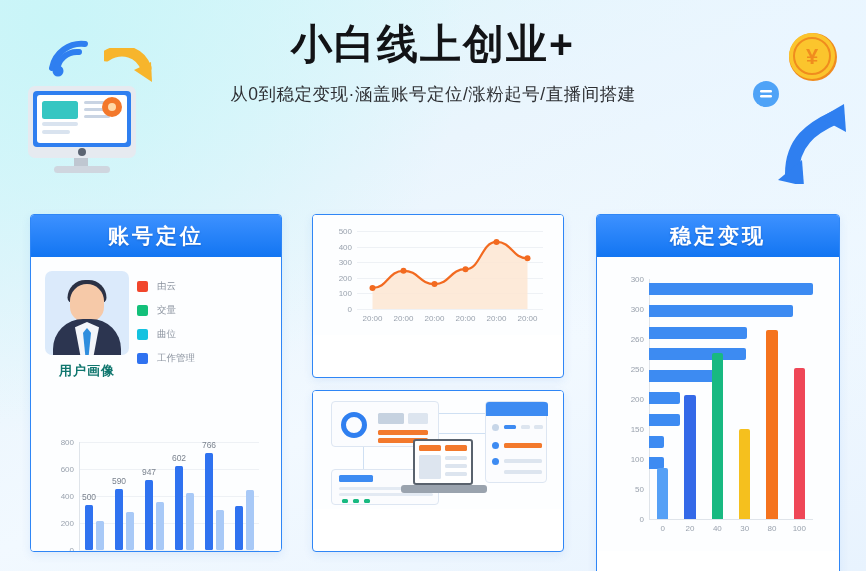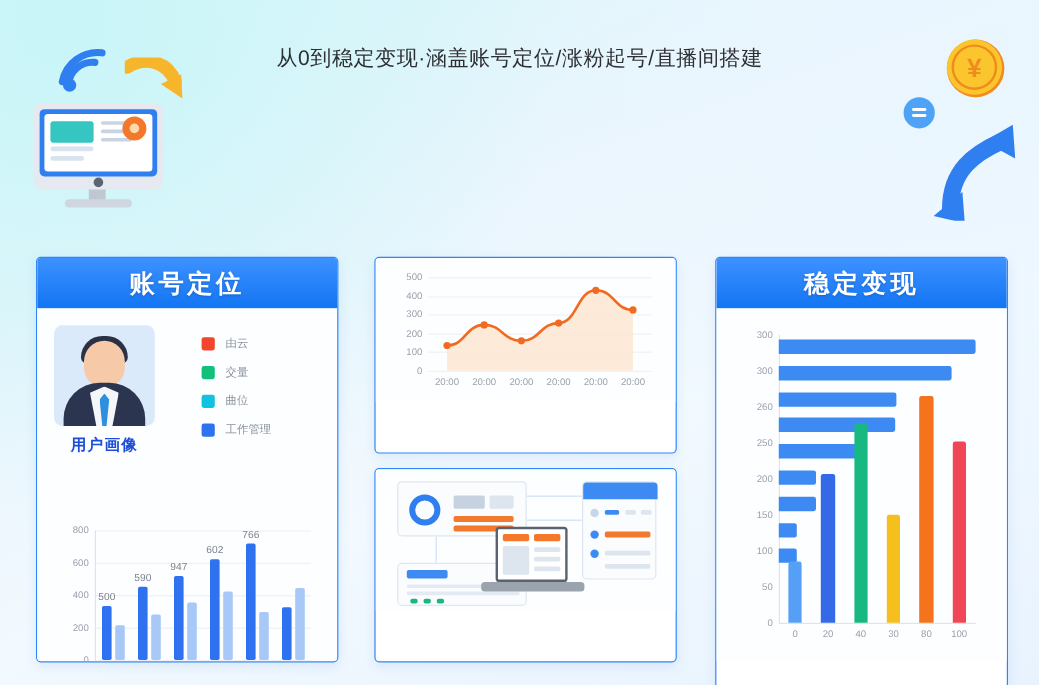--- a/index.html
+++ b/index.html
@@ -74,24 +74,24 @@
   .av-hair { position: absolute; left: 50%; top: 9px; transform: translateX(-50%);
     width: 39px; height: 23px; border-radius: 20px 20px 6px 6px; background: #2b3144; }
   .av-body { position: absolute; left: 50%; bottom: 0; transform: translateX(-50%);
     width: 68px; height: 36px; border-radius: 30px 30px 0 0; background: #2c3550; }
   .av-shirt { position: absolute; left: 50%; bottom: 0; transform: translateX(-50%);
     width: 24px; height: 33px; background: #f4f6fa;
     clip-path: polygon(50% 0, 100% 16%, 78% 100%, 22% 100%, 0 16%); }
   .av-tie { position: absolute; left: 50%; bottom: 0; transform: translateX(-50%);
     width: 8px; height: 27px; background: #2f8ede;
     clip-path: polygon(50% 0, 100% 18%, 72% 100%, 28% 100%, 0 18%); }
-  .avatar-label { text-align: center; font-size: 13px; color: #1d4ed8;
+  .avatar-label { text-align: center; font-size: 13px; color: #0f766e;
     font-weight: bold; margin-top: 7px; letter-spacing: 1px; }
 
-  .legend { padding: 9px 0 0 39px; }
+  .legend { padding: 9px 0 0 8px; }
   .legend-row { display: flex; align-items: center; margin-bottom: 11px; }
   .legend-sw { width: 11px; height: 11px; border-radius: 2px; margin-right: 9px; }
   .legend-txt { font-size: 9.5px; color: #8a929e; }
 
   
   .plot { position: relative; }
   .gridline { position: absolute; left: 0; right: 0; height: 1px; background: #eef1f5; }
   .ytick { position: absolute; right: 100%; margin-right: 5px; transform: translateY(-50%);
     font-size: 8px; color: #9aa2ae; white-space: nowrap; }
   .xtick { position: absolute; top: 100%; margin-top: 5px; transform: translateX(-50%);
@@ -145,20 +145,21 @@
     <rect x="18" y="48" width="28" height="4" rx="2" fill="#d9e3ef"></rect>
     <rect x="60" y="19" width="22" height="3" rx="1.5" fill="#c9d4e3"></rect>
     <rect x="60" y="26" width="30" height="3" rx="1.5" fill="#c9d4e3"></rect>
     <rect x="60" y="33" width="26" height="3" rx="1.5" fill="#c9d4e3"></rect>
     <circle cx="88" cy="25" r="10" fill="#f3782b"></circle>
     <circle cx="88" cy="25" r="4" fill="#ffd9a8"></circle>
     <circle cx="58" cy="70" r="4" fill="#5b6472"></circle>
   </svg>
 
   <div class="hero-title-wrap">
+    <div class="t1">小白线上创业+</div>
     <div class="subtitle">从0到稳定变现·涵盖账号定位/涨粉起号/直播间搭建</div>
   </div>
 
   <svg class="coin" viewBox="0 0 54 54">
     <circle cx="27" cy="27" r="24" fill="#f08c1e"></circle>
     <circle cx="26" cy="26" r="23" fill="#fbc52d"></circle>
     <circle cx="26" cy="26" r="18" fill="none" stroke="#f08c1e" stroke-width="2"></circle>
     <text x="26" y="34" font-size="22" font-weight="bold" fill="#f08c1e" text-anchor="middle" font-family="Liberation Sans, sans-serif">¥</text>
   </svg>
 

